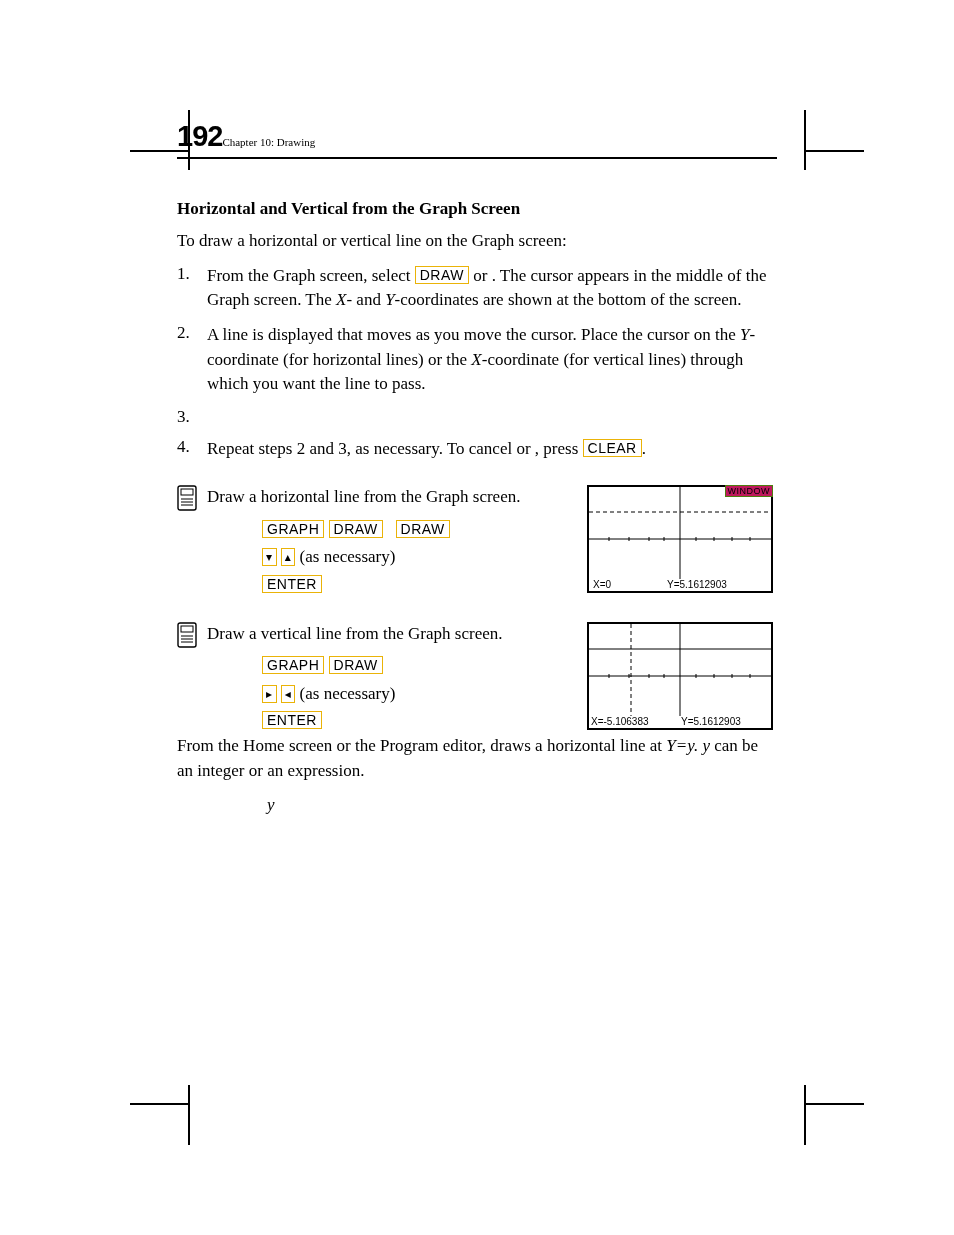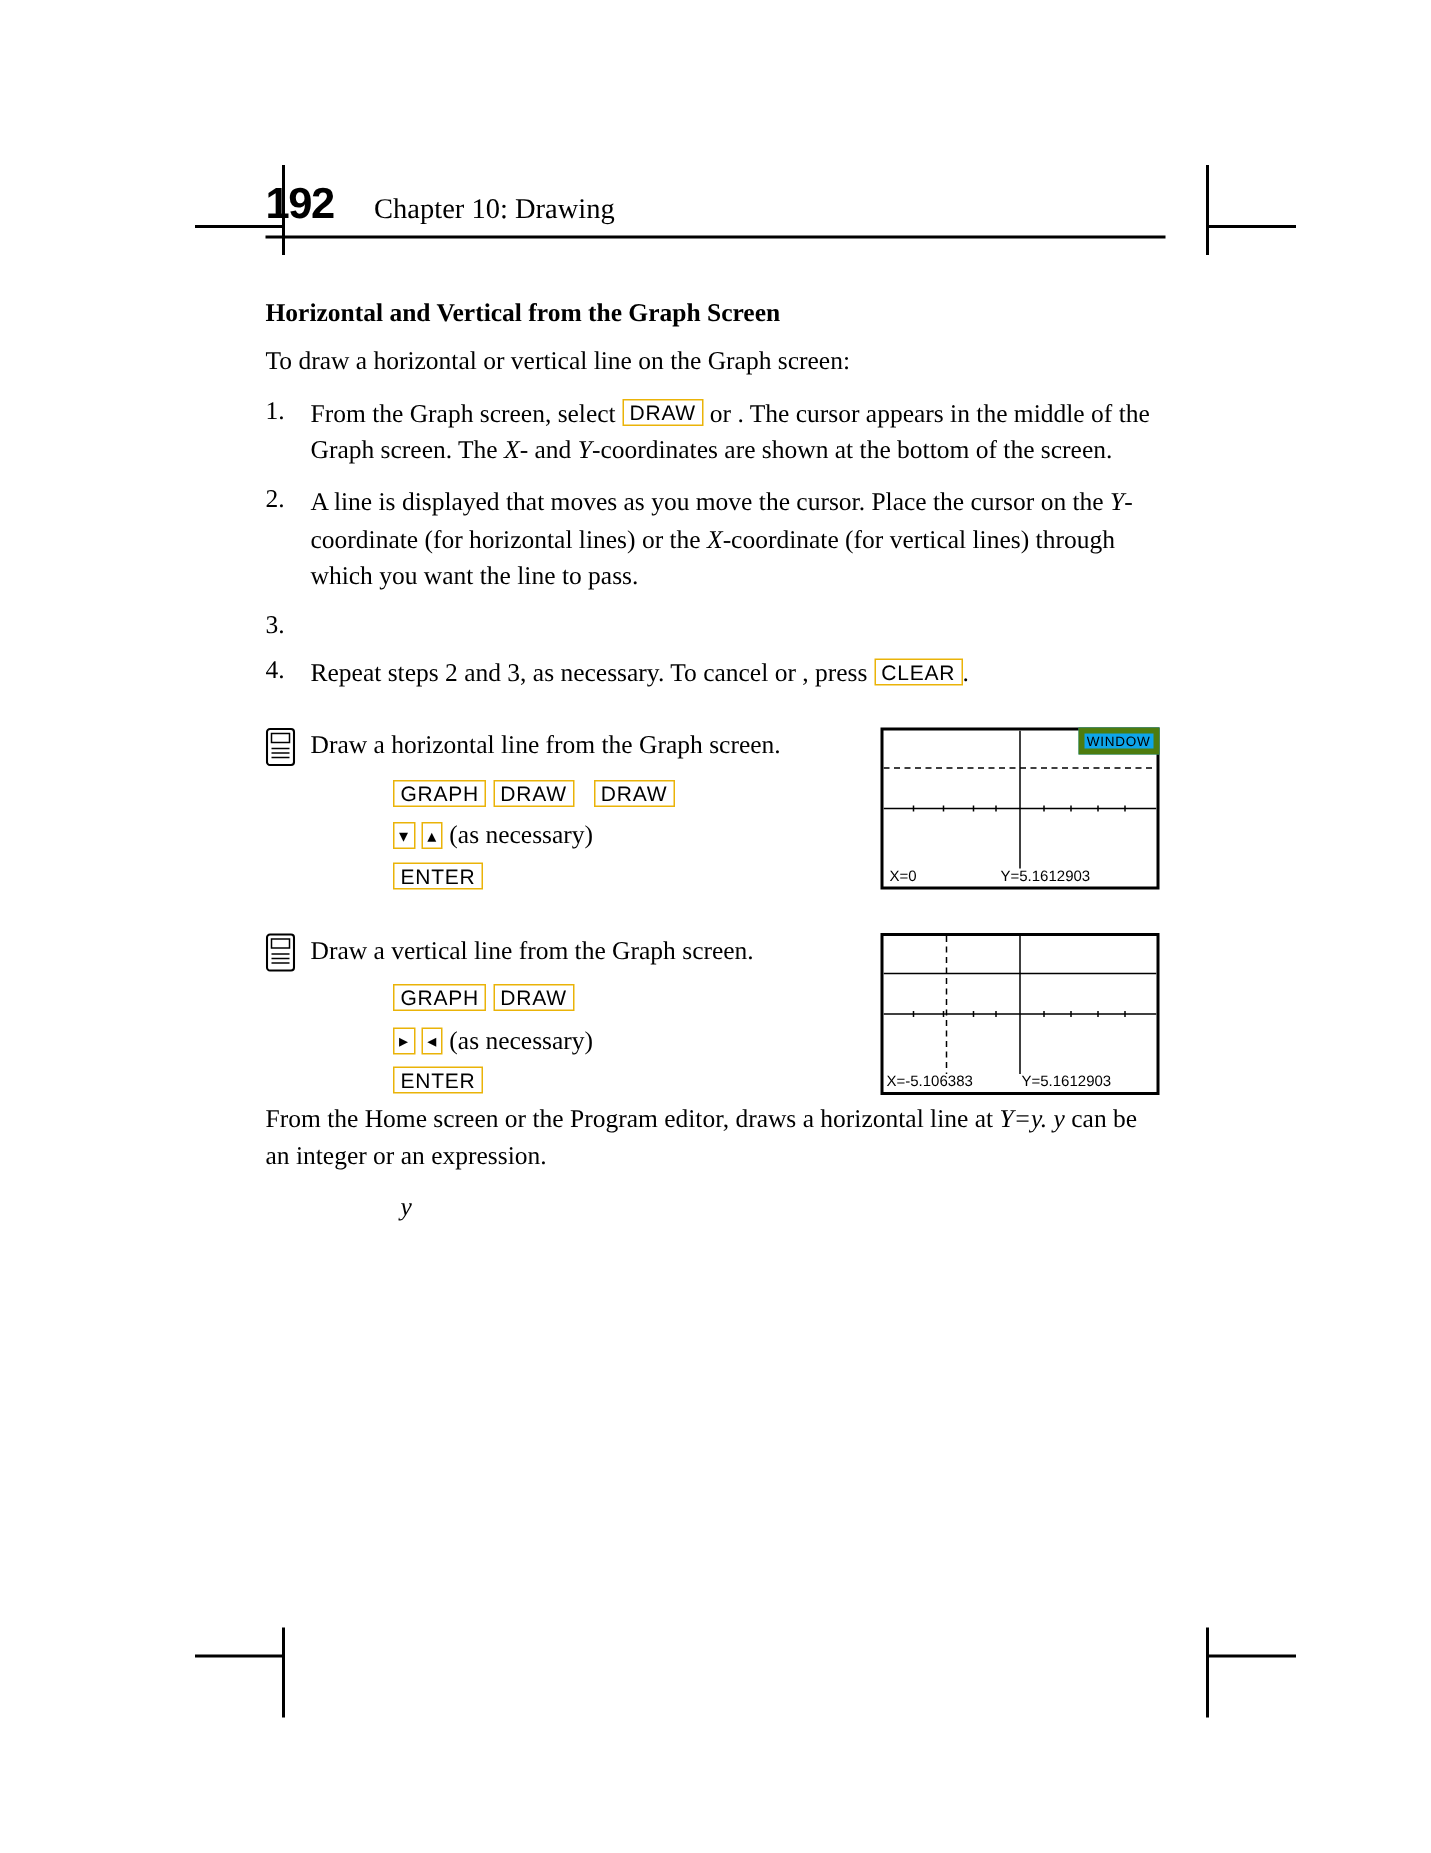--- a/index.html
+++ b/index.html
@@ -31,25 +31,25 @@
     align-items: baseline;
     border-bottom: 2px solid #000;
     padding-bottom: 4px;
     margin-bottom: 40px;
     font-family: Georgia, "Times New Roman", serif;
   }
   .pgno {
     font-weight: 900;
     font-size: 29px;
     letter-spacing: -1px;
-    margin-right: 27px;
+    margin-right: 0;
     font-family: Arial, sans-serif;
   }
   .chapline {
-    font-size: 19px;
+    font-size: 11px;
     font-family: Georgia, serif;
   }
   .section-title {
     font-weight: 700;
     font-size: 17px;
     font-family: Georgia, "Times New Roman", serif;
     margin: 30px 0 10px 0;
   }
   .body-text, .step-text, .ex-text {
     font-size: 17px;
@@ -116,24 +116,24 @@
     width: 186px;
     height: 108px;
     position: relative;
     font-family: Arial, sans-serif;
     font-size: 10px;
     box-sizing: border-box;
   }
   .window-tag {
     position: absolute;
     right: -2px; top: -2px;
-    border: 4px solid #4d7c0f;
+    border: 1px solid #4d7c0f;
     font-size: 9px;
     padding: 0 2px;
-    background: #0ea5e9;
+    background: #be185d;
     font-family: Arial, sans-serif;
     letter-spacing: 0.5px;
   }
   .screen-status {
     position: absolute;
     bottom: 1px;
     font-size: 10px;
     font-family: Arial, sans-serif;
     white-space: nowrap;
   }

